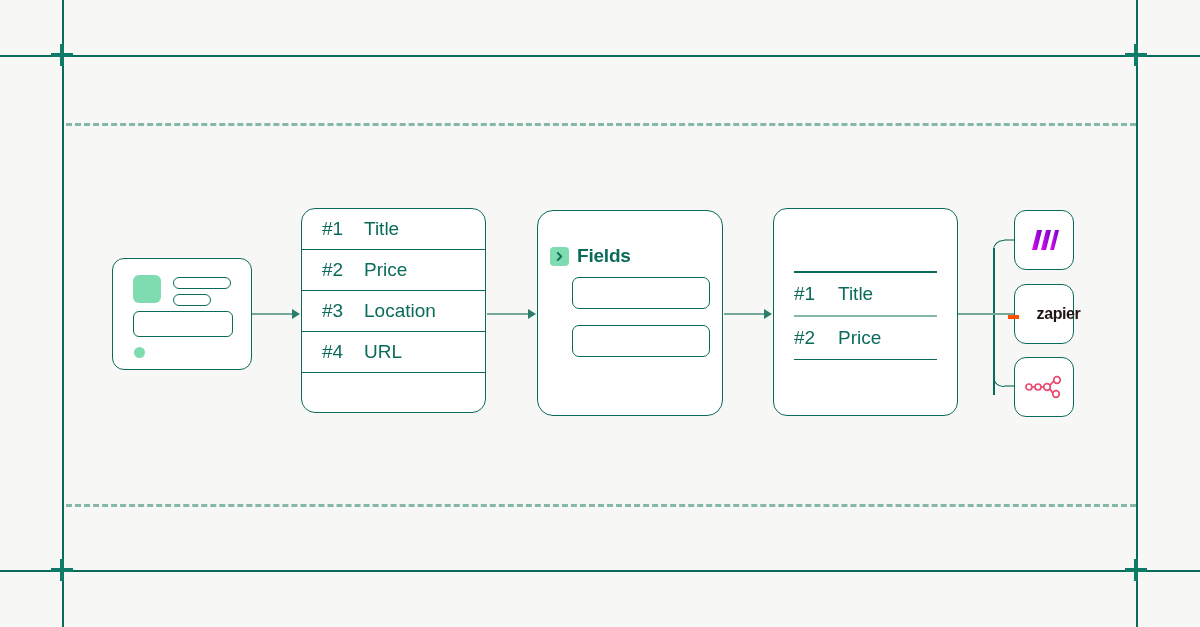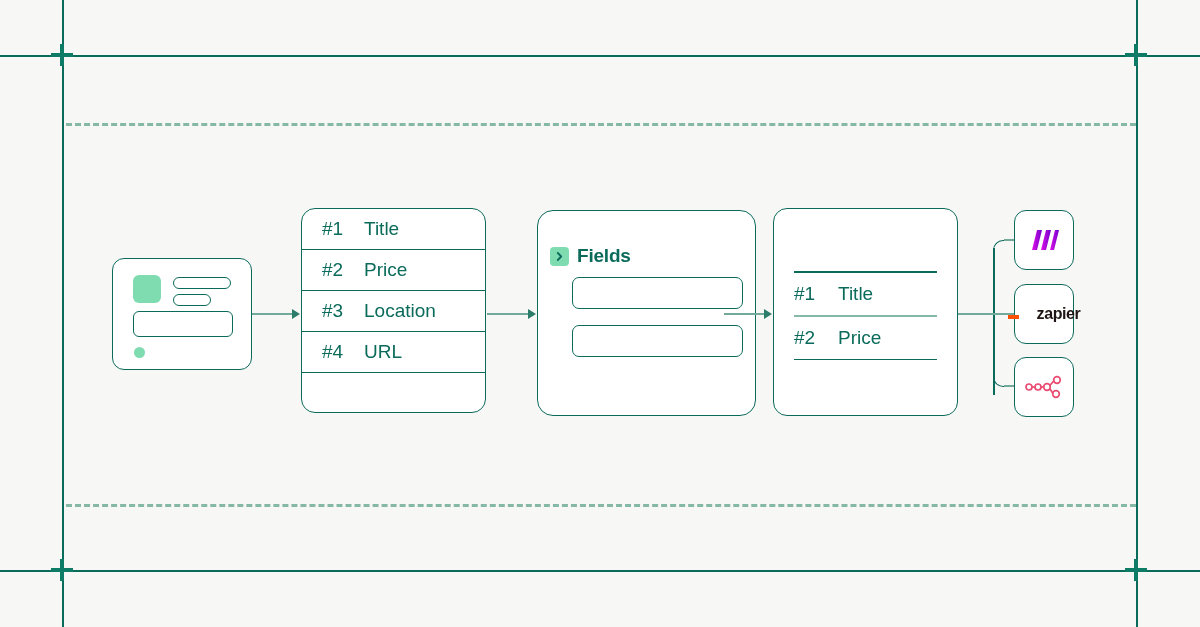--- a/index.html
+++ b/index.html
@@ -127,21 +127,21 @@
     color: #0b6b5b;
     font-size: 19px;
   }
   .list-row:last-child { border-bottom: none; }
   .row-num   { width: 42px; flex: none; }
   .row-label { }
 
   
   .card-fields {
     left: 537px; top: 210px;
-    width: 219px; height: 206px;
+    width: 186px; height: 206px;
     border-radius: 16px;
   }
   .field-group { position: absolute; left: 12px; right: 12px; }
   .field-group.g1 { top: 34px; }
   .field-group.g2 { top: 114px; }
   .field-head {
     display: flex;
     align-items: center;
     gap: 8px;
     margin-bottom: 10px;

